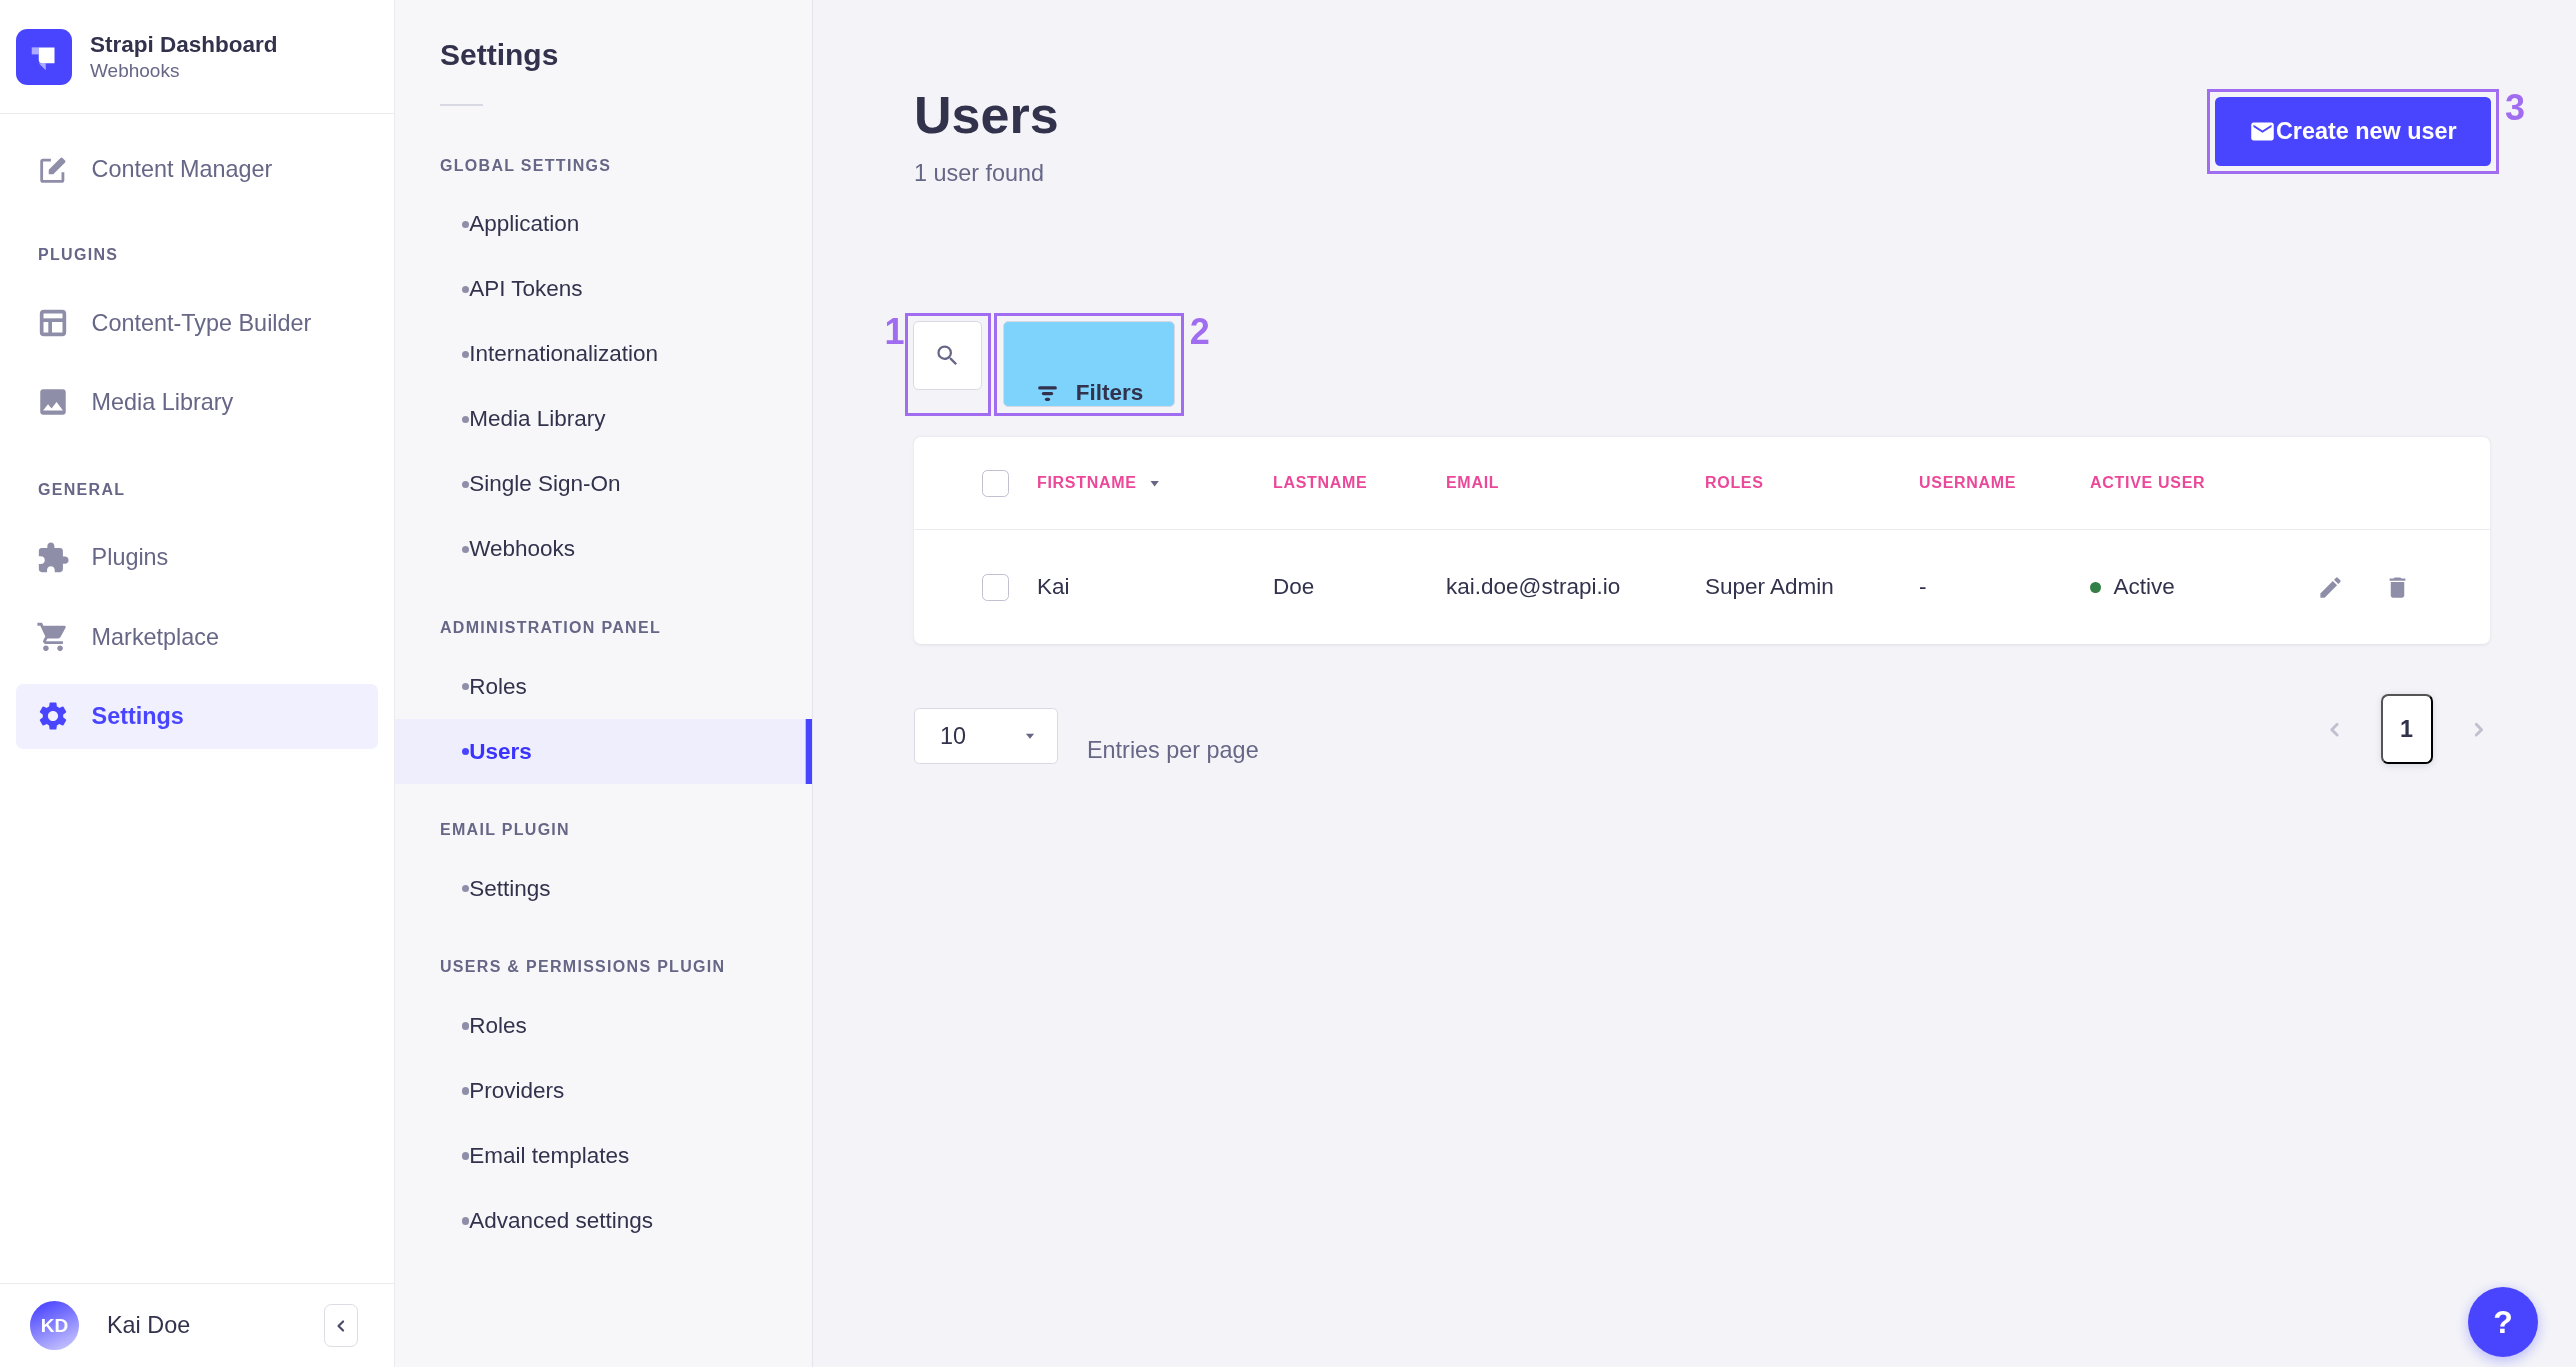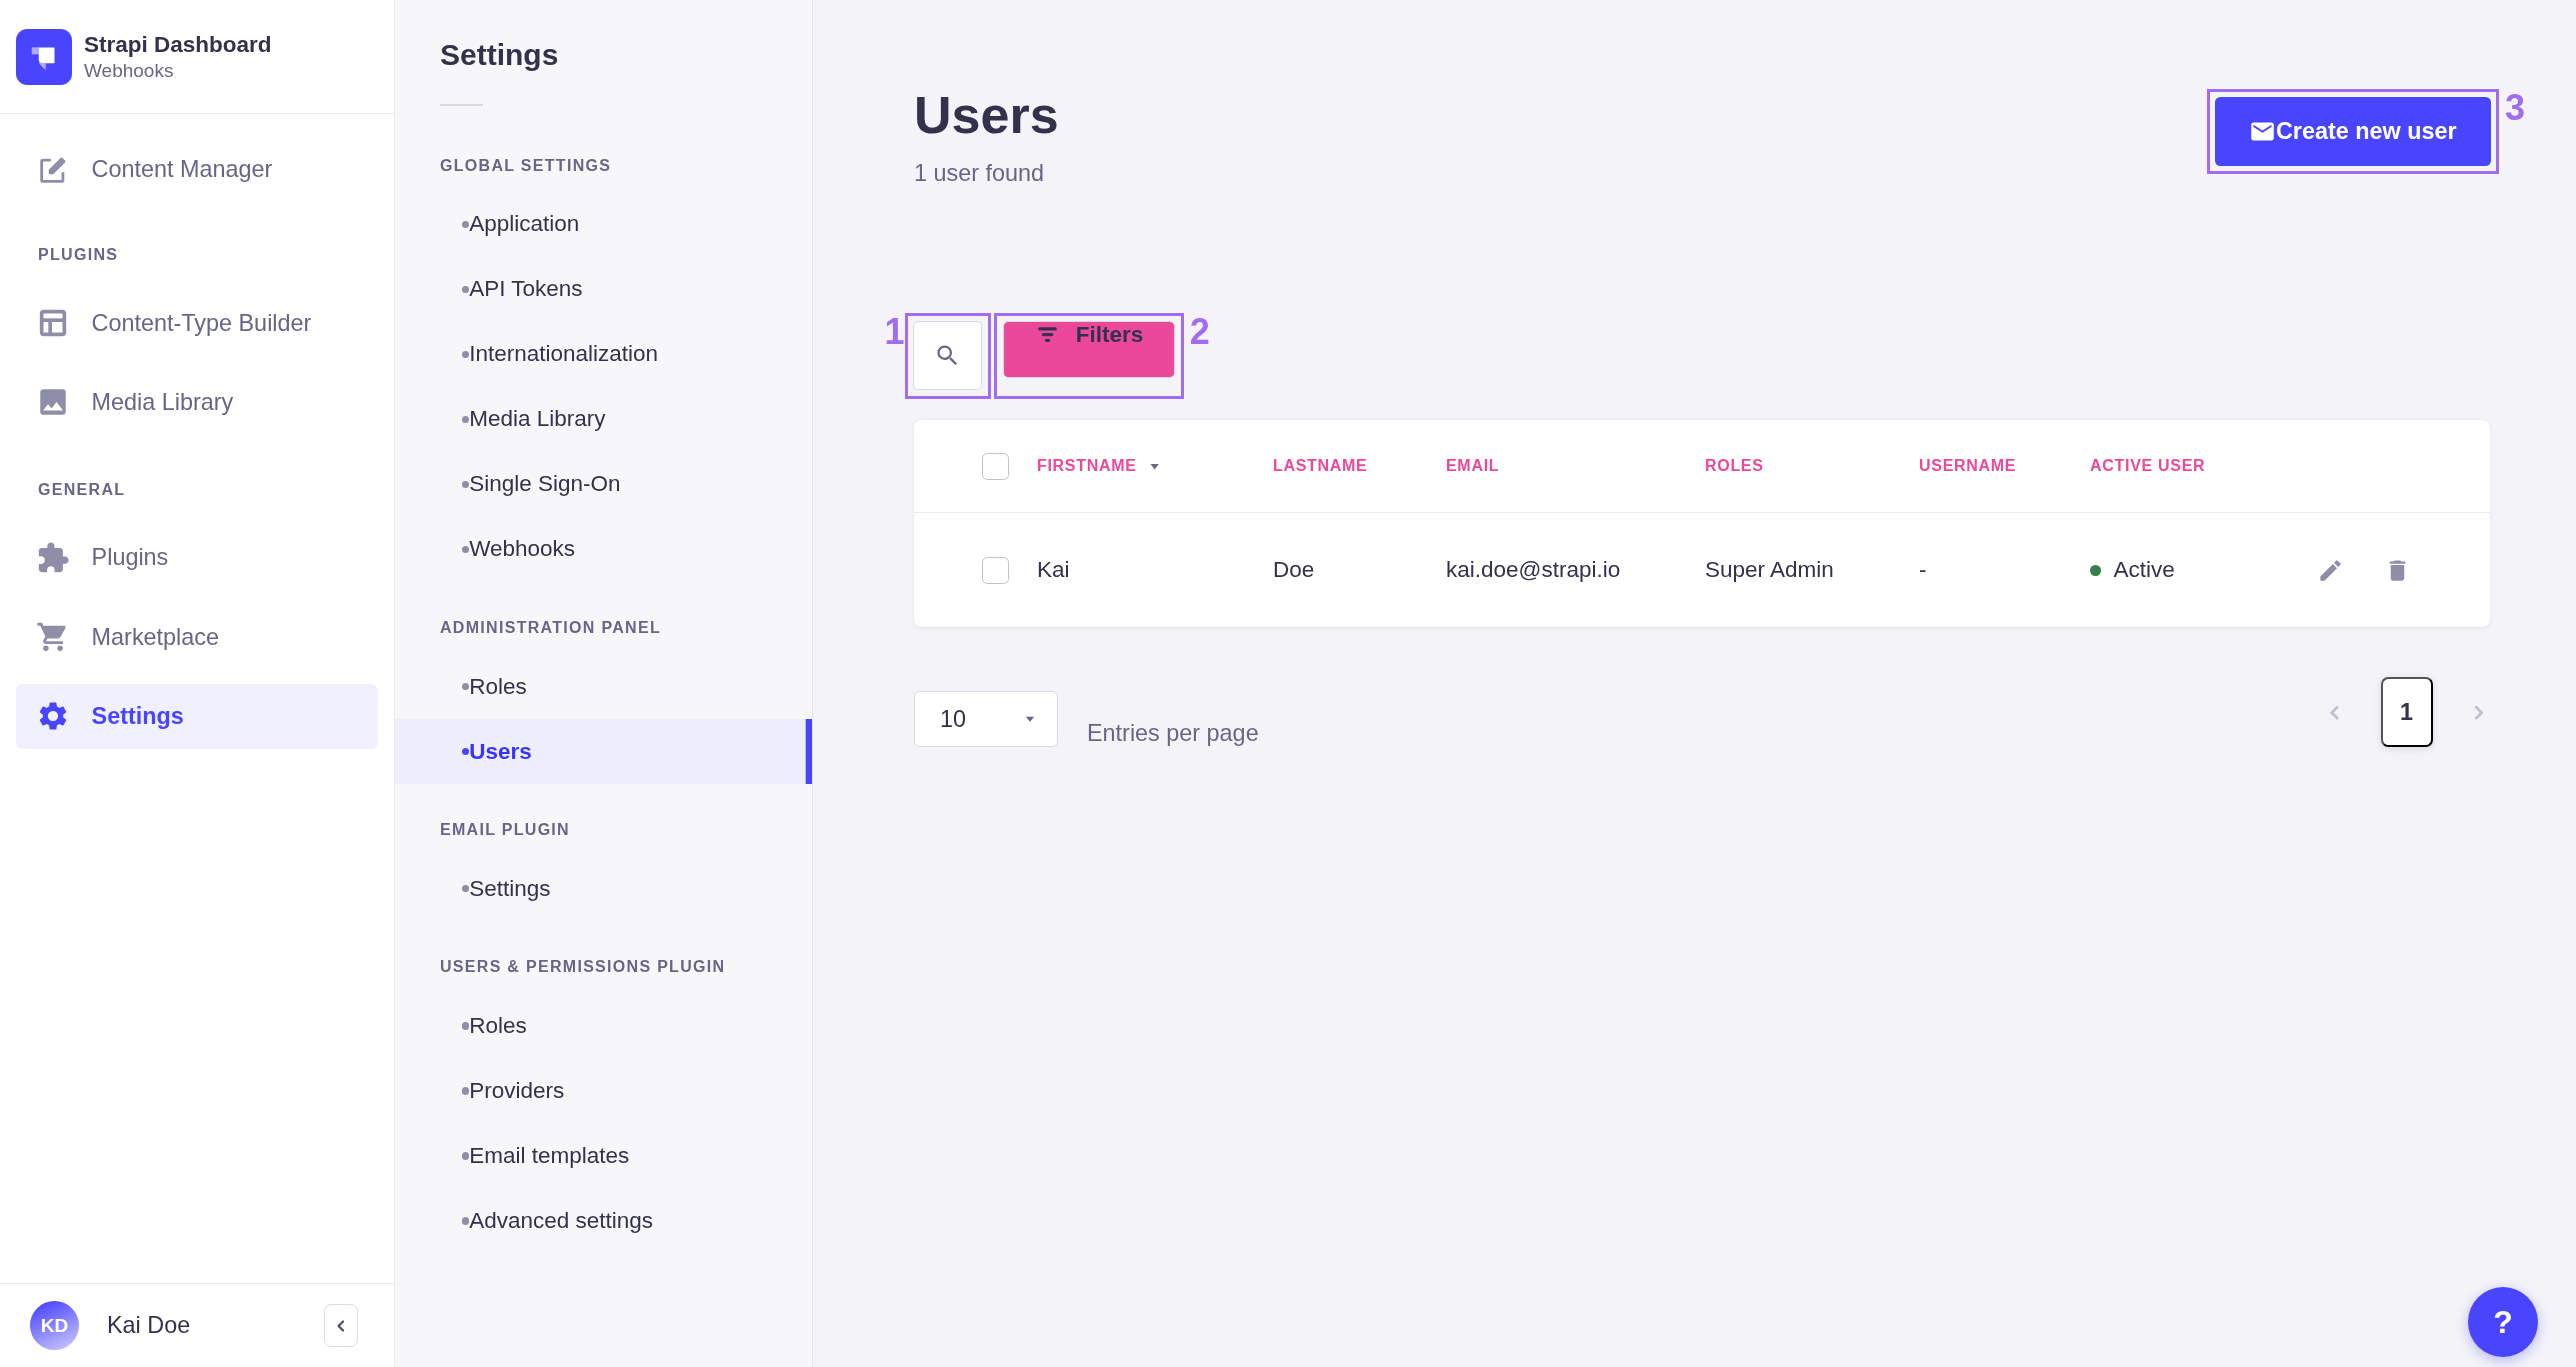--- a/index.html
+++ b/index.html
@@ -11,21 +11,21 @@
   }
   .app { position: relative; display: flex; width: 2576px; height: 1367px; }
 
   
   .sidebar {
     width: 395px; flex-shrink: 0; background: #ffffff;
     border-right: 0.9px solid #eaeaef; position: relative;
   }
   .logo-row {
     height: 114px; border-bottom: 0.9px solid #eaeaef;
-    display: flex; align-items: center; gap: 12px; padding-left: 16px;
+    display: flex; align-items: center; gap: 18px; padding-left: 16px;
   }
   .logo-mark { width: 56px; height: 56px; flex-shrink: 0; }
   .logo-title { font-size: 22.5px; font-weight: bold; color: #32324d; line-height: 27px; }
   .logo-sub { font-size: 19px; color: #666687; margin-top: 2.7px; }
 
   .nav { padding-top: 23.4px; }
   .nav-item {
     height: 65px; display: flex; align-items: center;
     padding-left: 36px; gap: 21.6px; color: #666687; font-size: 23.4px; cursor: pointer;
   }
@@ -104,22 +104,22 @@
     color: #ffffff; font-family: inherit; font-size: 23.4px; font-weight: bold;
   }
   .create-btn .btn-icon { display: flex; color: #fff; }
 
   .toolbar { display: flex; gap: 3.6px; margin-top: 126px; margin-left: -9px; }
   .icon-btn {
     width: 69px; height: 69px; background: #fff; border: 0.9px solid #d9d9e3; border-radius: 5.4px;
     display: flex; align-items: center; justify-content: center; color: #666687; cursor: pointer;
   }
   .filters-btn {
-    height: 57px; padding: 0 31px; background: #ec4899; border: 0.9px solid #d9d9e3; border-radius: 5.4px;
-    display: flex; align-items: flex-start; gap: 16px; cursor: pointer;
+    height: 86px; padding: 0 31px; background: #7dd3fc; border: 0.9px solid #d9d9e3; border-radius: 5.4px;
+    display: flex; align-items: flex-end; gap: 16px; cursor: pointer;
     font-family: inherit; font-size: 22.5px; font-weight: 600; color: #32324d;
   }
   .filters-btn .btn-icon { display: flex; color: #32324d; }
 
   
   .table-card {
     margin-top: 21.6px; background: #ffffff; border-radius: 7.2px;
     box-shadow: 0 0.9px 3.6px rgba(33,33,82,0.1);
   }
   .trow {

